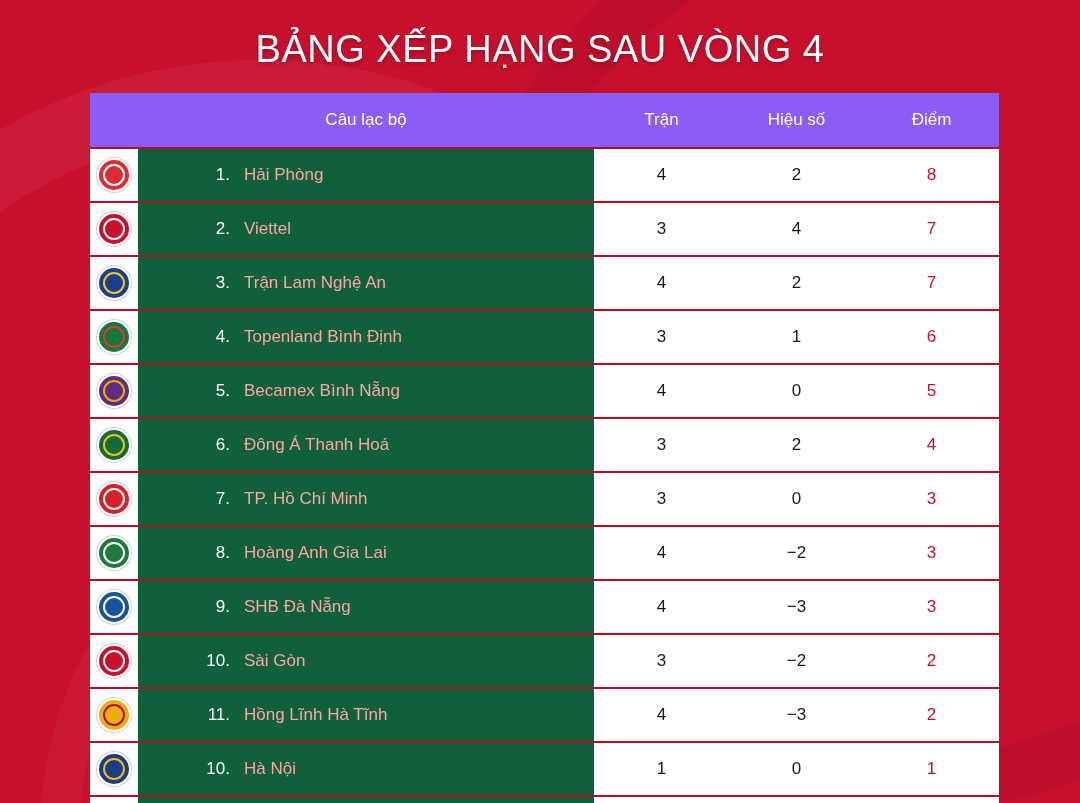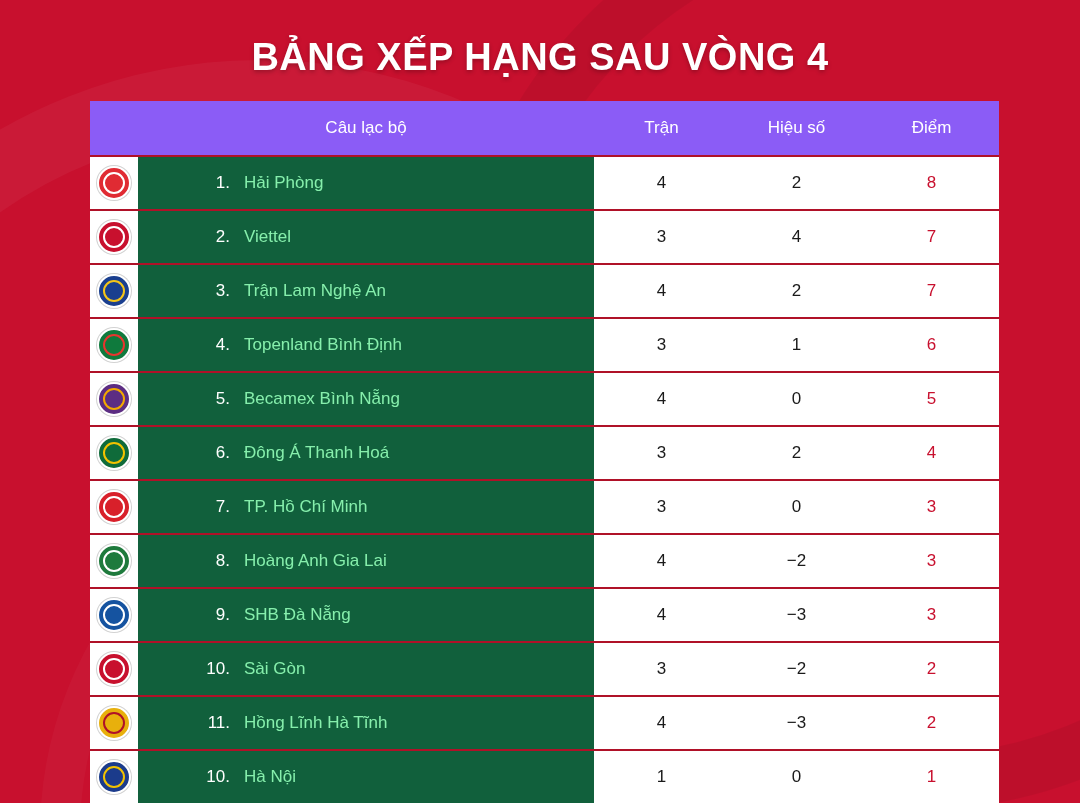--- a/index.html
+++ b/index.html
@@ -47,23 +47,23 @@
     height: 700px;
     border-radius: 50%;
     border: 40px solid rgba(255,255,255,0.03);
   }
 
   .page-title {
     position: relative;
     text-align: center;
     color: #ffffff;
     font-size: 38px;
-    font-weight: bold;
+    font-weight: normal;
     letter-spacing: 0.5px;
-    padding-top: 36px;
+    padding-top: 28px;
     text-transform: uppercase;
     text-shadow: 0 2px 4px rgba(0,0,0,0.25);
   }
 
   .table-wrap {
     position: relative;
     margin: 22px auto 0 auto;
     width: 900px;
   }
 
@@ -120,21 +120,21 @@
     padding-left: 56px;
   }
   .rank {
     width: 36px;
     text-align: right;
     margin-right: 14px;
     color: #ffffff;
     font-size: 17px;
   }
   .club-name {
-    color: #86efac;
+    color: #fca5a5;
     font-size: 17px;
     white-space: nowrap;
   }
 
   
   .crest-badge {
     width: 30px;
     height: 30px;
     border-radius: 50%;
     margin: 0 auto;

